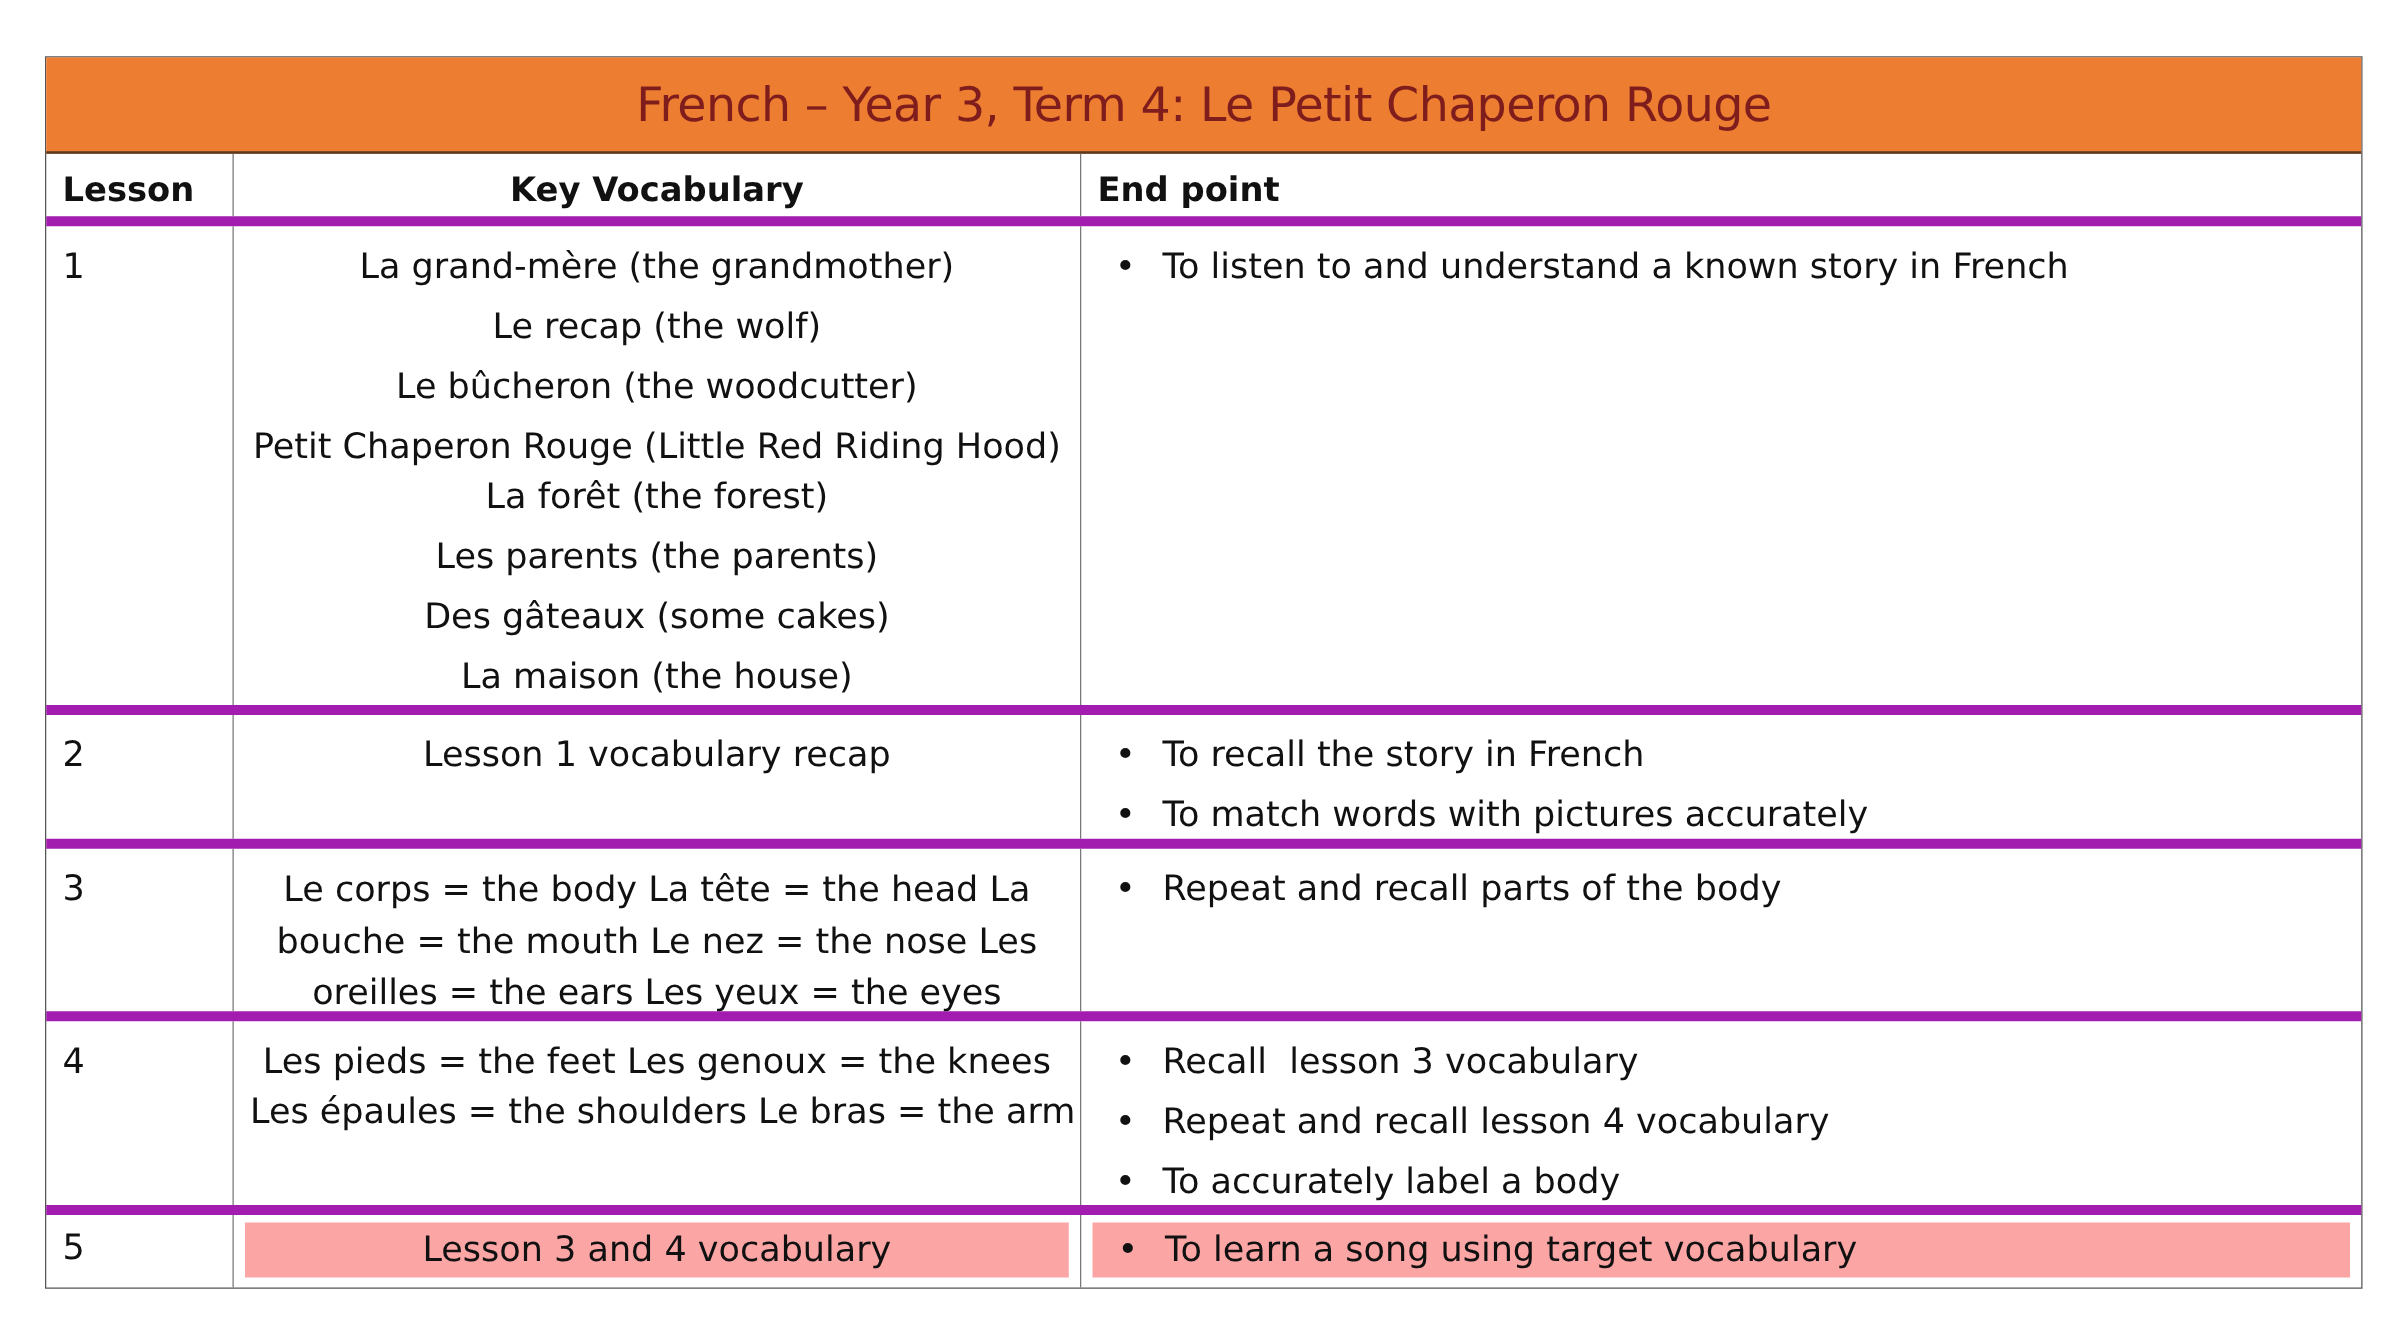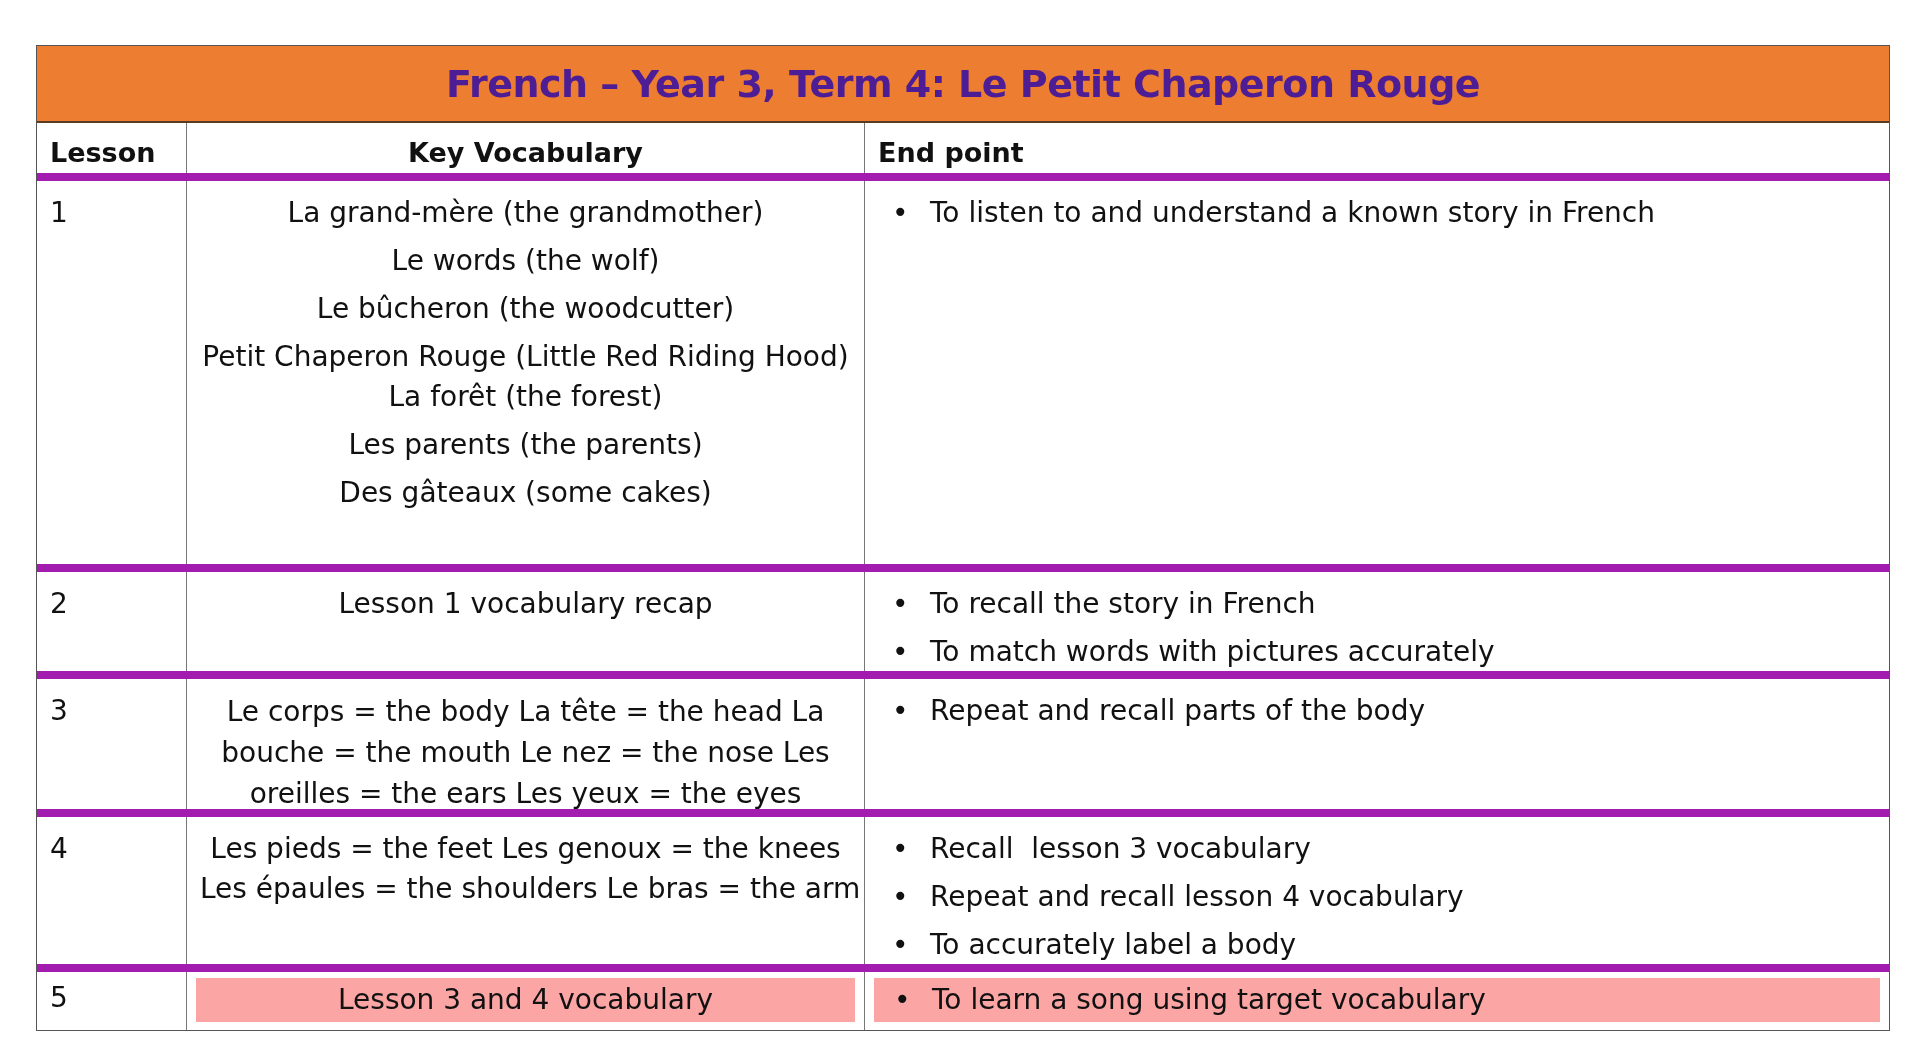--- a/index.html
+++ b/index.html
@@ -2,21 +2,21 @@
 <html><head>
 <meta charset="utf-8">
 <style>
   html, body { margin:0; padding:0; background:#ffffff; }
   body { width:1920px; height:1058px; position:relative; overflow:hidden;
          font-family:"DejaVu Sans", sans-serif; color:#111; }
   .table { position:absolute; left:36px; top:45px; width:1854px;
            border:1.5px solid #555; box-sizing:border-box; }
   .title-bar { height:75px; background:#ed7d31; border-bottom:2px solid #5a3a20;
                display:flex; align-items:center; justify-content:center;
-               font-size:38px; color:#4c1d95; letter-spacing:-0.5px;font-weight:bold; }
+               font-size:38px; color:#7f1d1d; letter-spacing:-0.5px; }
   .row { display:flex; border-bottom:8px solid #a21caf; box-sizing:border-box; }
   .row:last-child { border-bottom:none; }
   .cell { box-sizing:border-box; border-right:1px solid #777; padding:12px 13px; font-size:28px; line-height:40px; }
   .cell:last-child { border-right:none; }
   .c1 { width:150px; }
   .c2 { width:678px;text-align:center; }
   .c3 { flex:1; }
   .hdr .cell { font-weight:bold; font-size:27px; padding-top:10px; padding-bottom:8px; }
   .hdr { height:58px; }
   .vline { display:block; white-space:nowrap; }
@@ -43,26 +43,27 @@
   <div class="row hdr">
     <div class="cell c1">Lesson</div>
     <div class="cell c2">Key Vocabulary</div>
     <div class="cell c3">End point</div>
   </div>
 
   <div class="row r1">
     <div class="cell c1">1</div>
     <div class="cell c2">
       <span class="vline gap">La grand-mère (the grandmother)</span>
-      <span class="vline gap">Le words (the wolf)</span>
+      <span class="vline gap">Le recap (the wolf)</span>
       <span class="vline gap">Le bûcheron (the woodcutter)</span>
       <span class="vline">Petit Chaperon Rouge (Little Red Riding Hood)</span>
       <span class="vline gap">La forêt (the forest)</span>
       <span class="vline gap">Les parents (the parents)</span>
       <span class="vline gap">Des gâteaux (some cakes)</span>
+      <span class="vline">La maison (the house)</span>
     </div>
     <div class="cell c3">
       <ul class="bul">
         <li>To listen to and understand a known story in French</li>
       </ul>
     </div>
   </div>
 
   <div class="row r2">
     <div class="cell c1">2</div>

